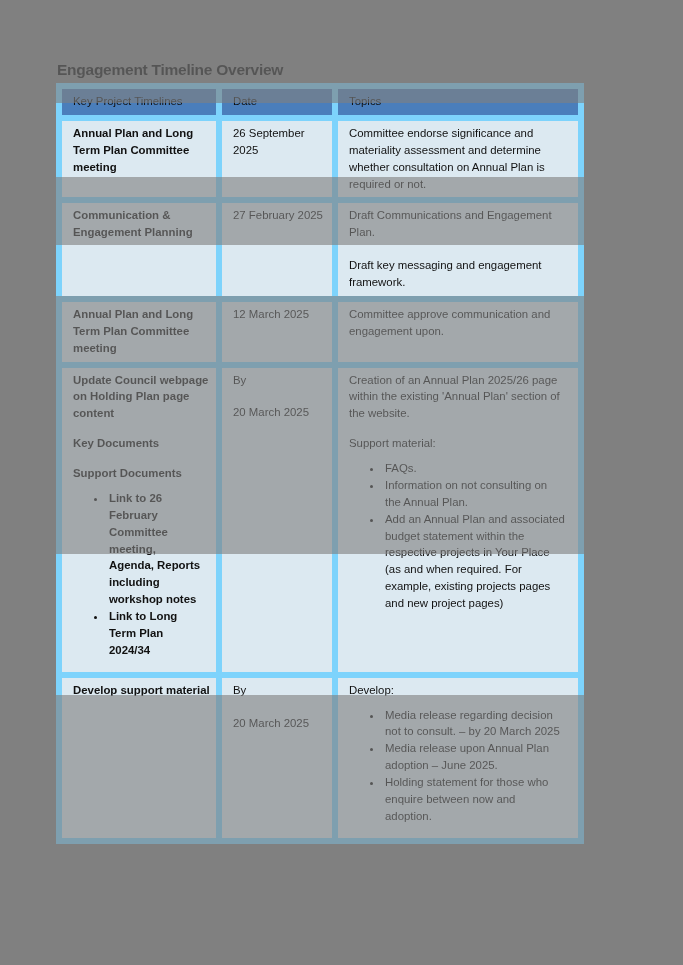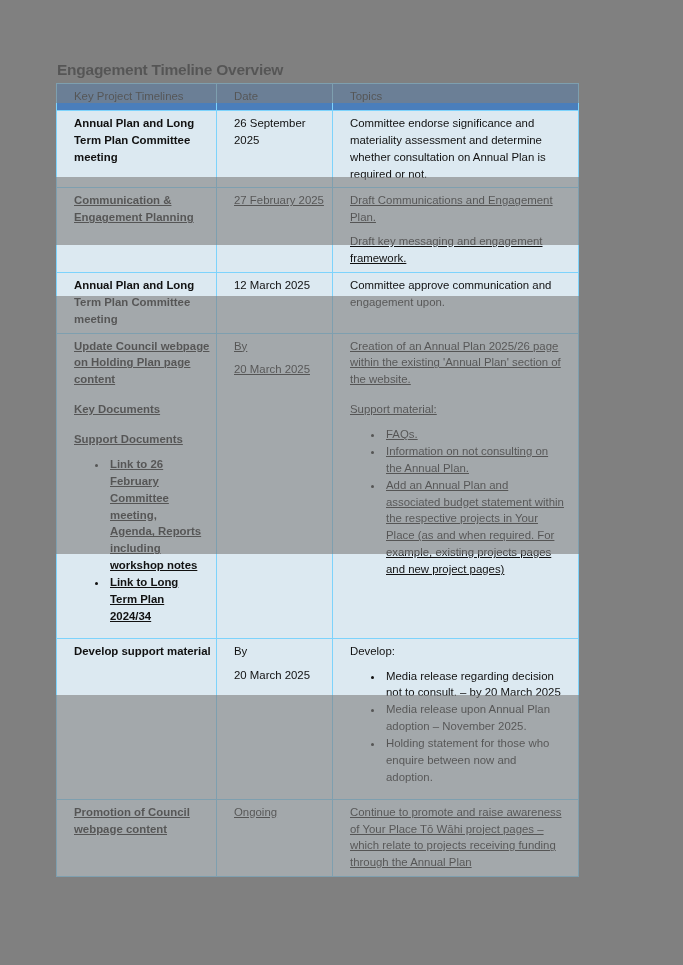--- a/index.html
+++ b/index.html
@@ -37,49 +37,49 @@
 
   #timeline-table {
     position: absolute;
     left: 56px;
     top: 71px;
     width: 522px;
     border-collapse: collapse;
     table-layout: fixed;
   }
   #timeline-table td, #timeline-table th {
-    border: 1px solid #7dd3fc;
+    border: 6px solid #7dd3fc;
     vertical-align: top;
-    padding: 4px 5px 5px 17px;
+    padding: 4px 5px 5px 11px;
     font-size: 11.4px;
     line-height: 1.48;
     color: #111111;
     text-align: left;
   }
   col.c-key   { width: 160px; }
   col.c-date  { width: 116px; }
   col.c-topic { width: 246px; }
 
   thead th {
     background: #4a7ebb;
     color: #ffffff;
     font-weight: normal;
     font-size: 11.4px;
     padding-top: 3px;
     padding-bottom: 3px;
   }
 
   tbody td { background: #dce9f1; }
-  tbody tr.shaded td { background: #dce9f1; text-decoration: underline; }
+  tbody tr.shaded td { background: #dce9f1; }
 
   td.key-col { font-weight: bold; }
   td.date-col.centered { text-align: center; }
 
   .cell-p { margin: 0; }
-  .cell-p + .cell-p { margin-top: 7px; }
+  .cell-p + .cell-p { margin-top: 16px; }
   .spacer { height: 13px; }
 
   ul.bullets {
     margin: 8px;
     padding-left: 26px;
     list-style-type: disc;
   }
   ul.bullets li { margin: 0; padding-left: 2px; }
 
   
@@ -170,33 +170,26 @@
       <tr>
         <td class="key-col">Develop support material</td>
         <td class="date-col centered">
           <p class="cell-p">By</p>
           <p class="cell-p">20 March 2025</p>
         </td>
         <td>
           <p class="cell-p">Develop:</p>
           <ul class="bullets">
             <li>Media release regarding decision not to consult. – by 20 March 2025</li>
-            <li>Media release upon Annual Plan adoption – November 2025.</li>
+            <li>Media release upon Annual Plan adoption – June 2025.</li>
             <li>Holding statement for those who enquire between now and adoption.</li>
           </ul>
         </td>
       </tr>
 
-      <tr class="shaded">
-        <td class="key-col">Promotion of Council webpage content</td>
-        <td class="date-col centered">Ongoing</td>
-        <td>
-          <p class="cell-p">Continue to promote and raise awareness of Your Place Tō Wāhi project pages – which relate to projects receiving funding through the Annual Plan</p>
-        </td>
-      </tr>
 
     </tbody>
   </table>
 
   <div class="wash" style="top:0px;   height:71px;"></div>
   <div class="wash" style="top:71px;  height:20px;"></div>
   <div class="wash" style="top:165px; height:68px;"></div>
   <div class="wash" style="top:284px; height:258px;"></div>
   <div class="wash" style="top:683px; height:282px;"></div>
 

